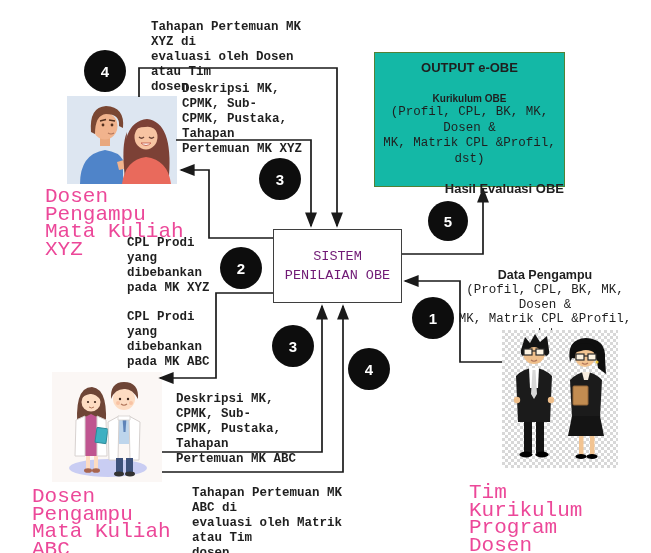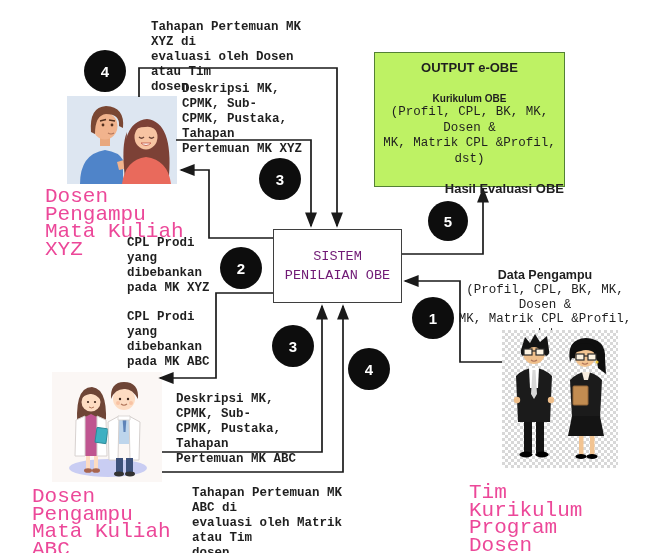--- a/index.html
+++ b/index.html
@@ -21,21 +21,21 @@
   }
   
   #system-box{
     left:273px;top:229px;width:129px;height:74px;background:#ffffff;
     border:1.5px solid #3f3f3f;box-sizing:border-box;z-index:3;
     display:flex;align-items:center;justify-content:center;text-align:center;
     font-size:13.5px;line-height:19px;color:#701a75;
   }
   
   #output-box{
-    left:374px;top:52px;width:191px;height:135px;background:#bef264;
+    left:374px;top:52px;width:191px;height:135px;background:#14b8a6;
     border:1.5px solid #538135;box-sizing:border-box;z-index:3;text-align:center;
   }
   #output-box .ob-title{font-size:13px;font-weight:bold;margin-top:7px;}
   #output-box .ob-heading{font-size:10px;font-weight:bold;margin-top:18px;}
   #output-box .ob-detail{font-size:12.5px;line-height:15.5px;margin-top:1px;}
   #output-box .ob-footer{font-size:13px;font-weight:bold;margin-top:14px;text-align:right;}
   
   #data-kurikulum{left:455px;top:268px;width:180px;text-align:center;z-index:1;}
   #data-kurikulum .dk-title{font-size:12.5px;font-weight:bold;line-height:15px;}
   #data-kurikulum .dk-detail{font-size:12.5px;line-height:14.5px;}

